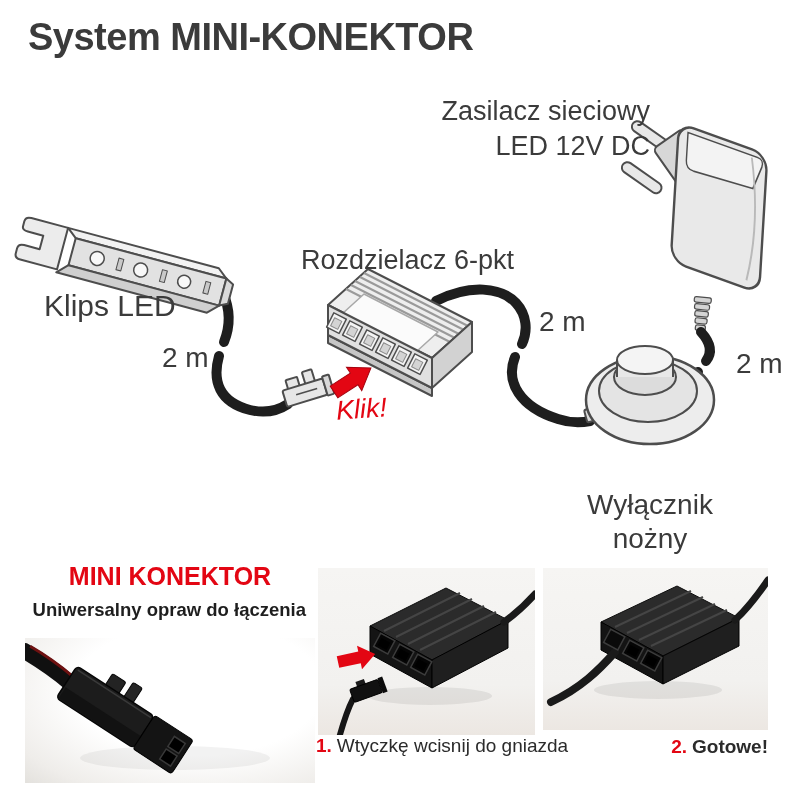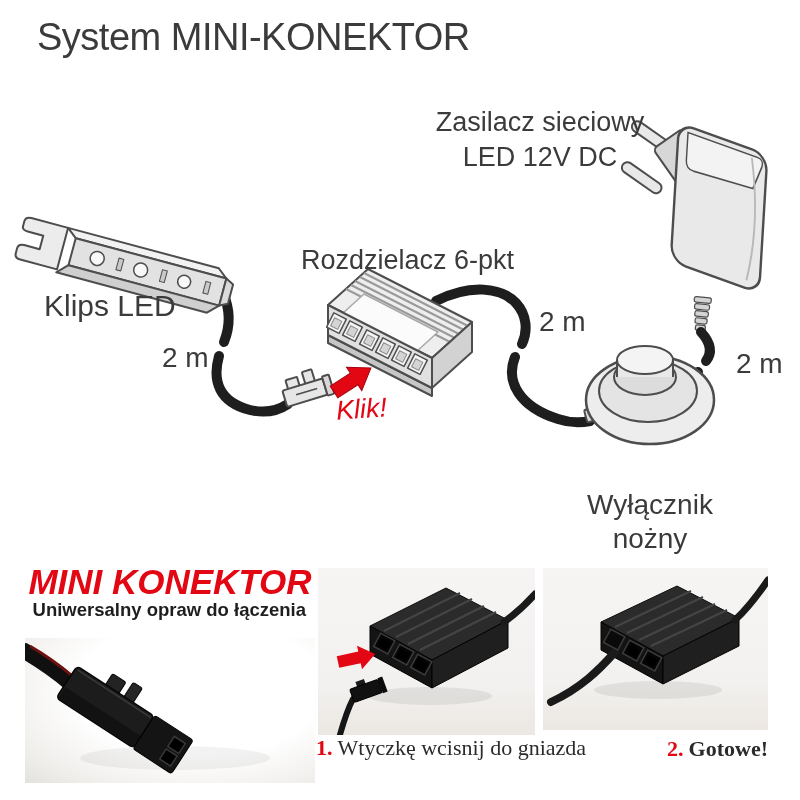--- a/index.html
+++ b/index.html
@@ -7,62 +7,61 @@
   body {
     background:#ffffff;
     font-family:"Liberation Sans", sans-serif;
     position:relative;
     overflow:hidden;
     color:#3b3b3b;
   }
   .poster { position:absolute; inset:0; }
   .title {
     position:absolute; left:28px; top:16px;
-    font-size:38px; font-weight:normal; letter-spacing:-0.5px;
-    color:#3b3b3b; white-space:nowrap;margin-left:9px;
+    font-size:38px; font-weight:bold; letter-spacing:-0.5px;
+    color:#3b3b3b; white-space:nowrap;
   }
   .diagram-svg { position:absolute; left:0; top:0; }
   .lbl { position:absolute; color:#3b3b3b; white-space:nowrap; }
-  .lbl-zasilacz { left:430px; top:94px; width:220px; text-align:center; font-size:27px; line-height:35px;margin-top:11px; }
+  .lbl-zasilacz { left:430px; top:94px; width:220px; text-align:right; font-size:27px; line-height:35px; }
   .lbl-rozdzielacz { left:301px; top:245px; font-size:27px; }
   .lbl-klips { left:44px; top:289px; font-size:30px; }
   .lbl-2m-left  { left:162px; top:342px; font-size:28px; }
   .lbl-2m-mid   { left:539px; top:306px; font-size:28px; }
   .lbl-2m-right { left:736px; top:348px; font-size:28px; }
   .lbl-klik {
     left:336px; top:394px; font-size:27px; font-style:italic;
     color:#e30613; transform:rotate(-4deg);
   }
   .lbl-wylacznik { left:565px; top:488px; width:170px; text-align:center; font-size:28px; line-height:34px; }
 
   .promo-heading {
     position:absolute; left:25px; top:562px; width:290px;
-    text-align:center; font-size:35px; font-weight:bold; color:#e30613;
+    text-align:center; font-size:25px; font-weight:bold; color:#e30613;
     white-space:nowrap;
-    font-style:italic;
   }
   .promo-sub {
     position:absolute; left:20px; top:598px; width:286px;
     text-align:right; font-size:18.5px; font-weight:bold; color:#1e1e1e;
     line-height:24px;
   }
   .photo { position:absolute; overflow:hidden; }
   .photo-left {
     left:25px; top:638px; width:290px; height:145px;
     background:radial-gradient(ellipse at 60% 35%, #ffffff 50%, #efedea 85%, #e3e1dd 100%);
   }
   .photo-mid {
     left:318px; top:568px; width:217px; height:167px;
     background:linear-gradient(180deg,#f6f5f3 0%, #f2f1ef 70%, #ece7e2 100%);
   }
   .photo-right {
     left:543px; top:568px; width:225px; height:162px;
     background:linear-gradient(180deg,#f6f5f3 0%, #f2f1ef 70%, #ece7e2 100%);
   }
-  .caption { position:absolute; font-size:22px; color:#2b2b2b; white-space:nowrap;font-family:Liberation Serif, serif; }
+  .caption { position:absolute; font-size:19px; color:#2b2b2b; white-space:nowrap; }
   .caption-1 { left:316px; top:735px; }
   .caption-2 { left:543px; top:736px; width:225px; text-align:right; }
   .step-num { color:#e30613; font-weight:bold; margin-right:5px; }
   .caption-2 .step-text { font-weight:bold; }
 </style>
 </head>
 <body>
 
 <div class="poster">
 

